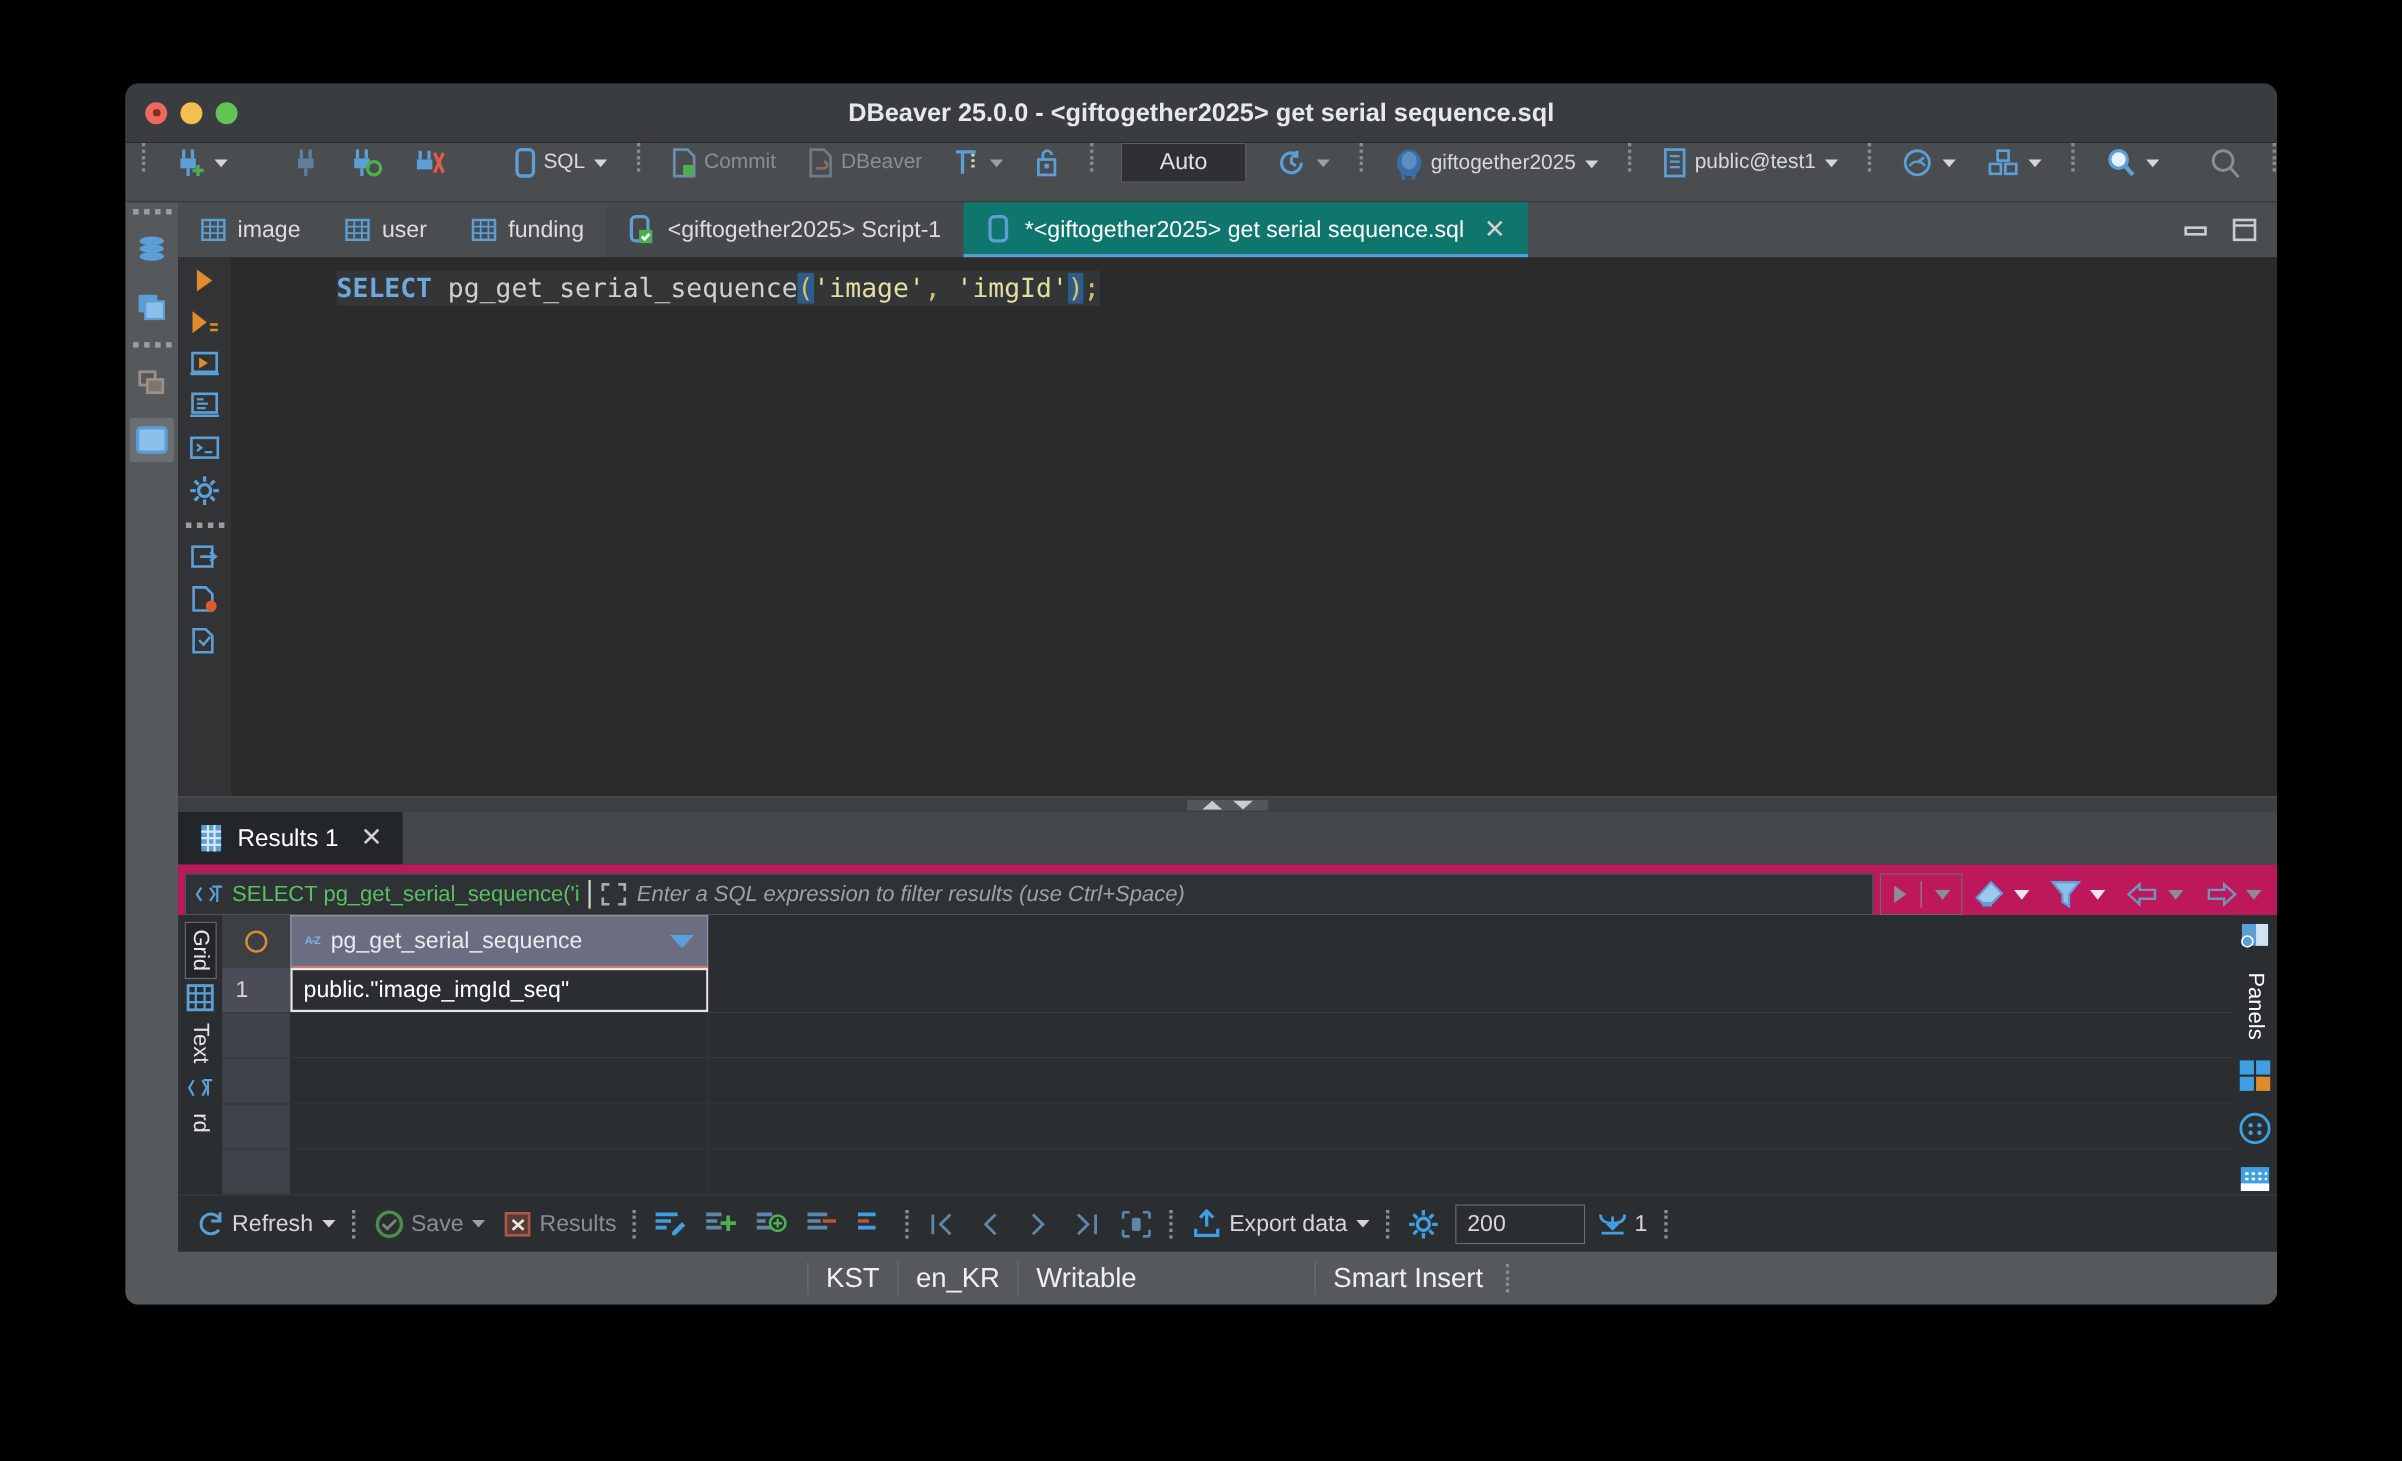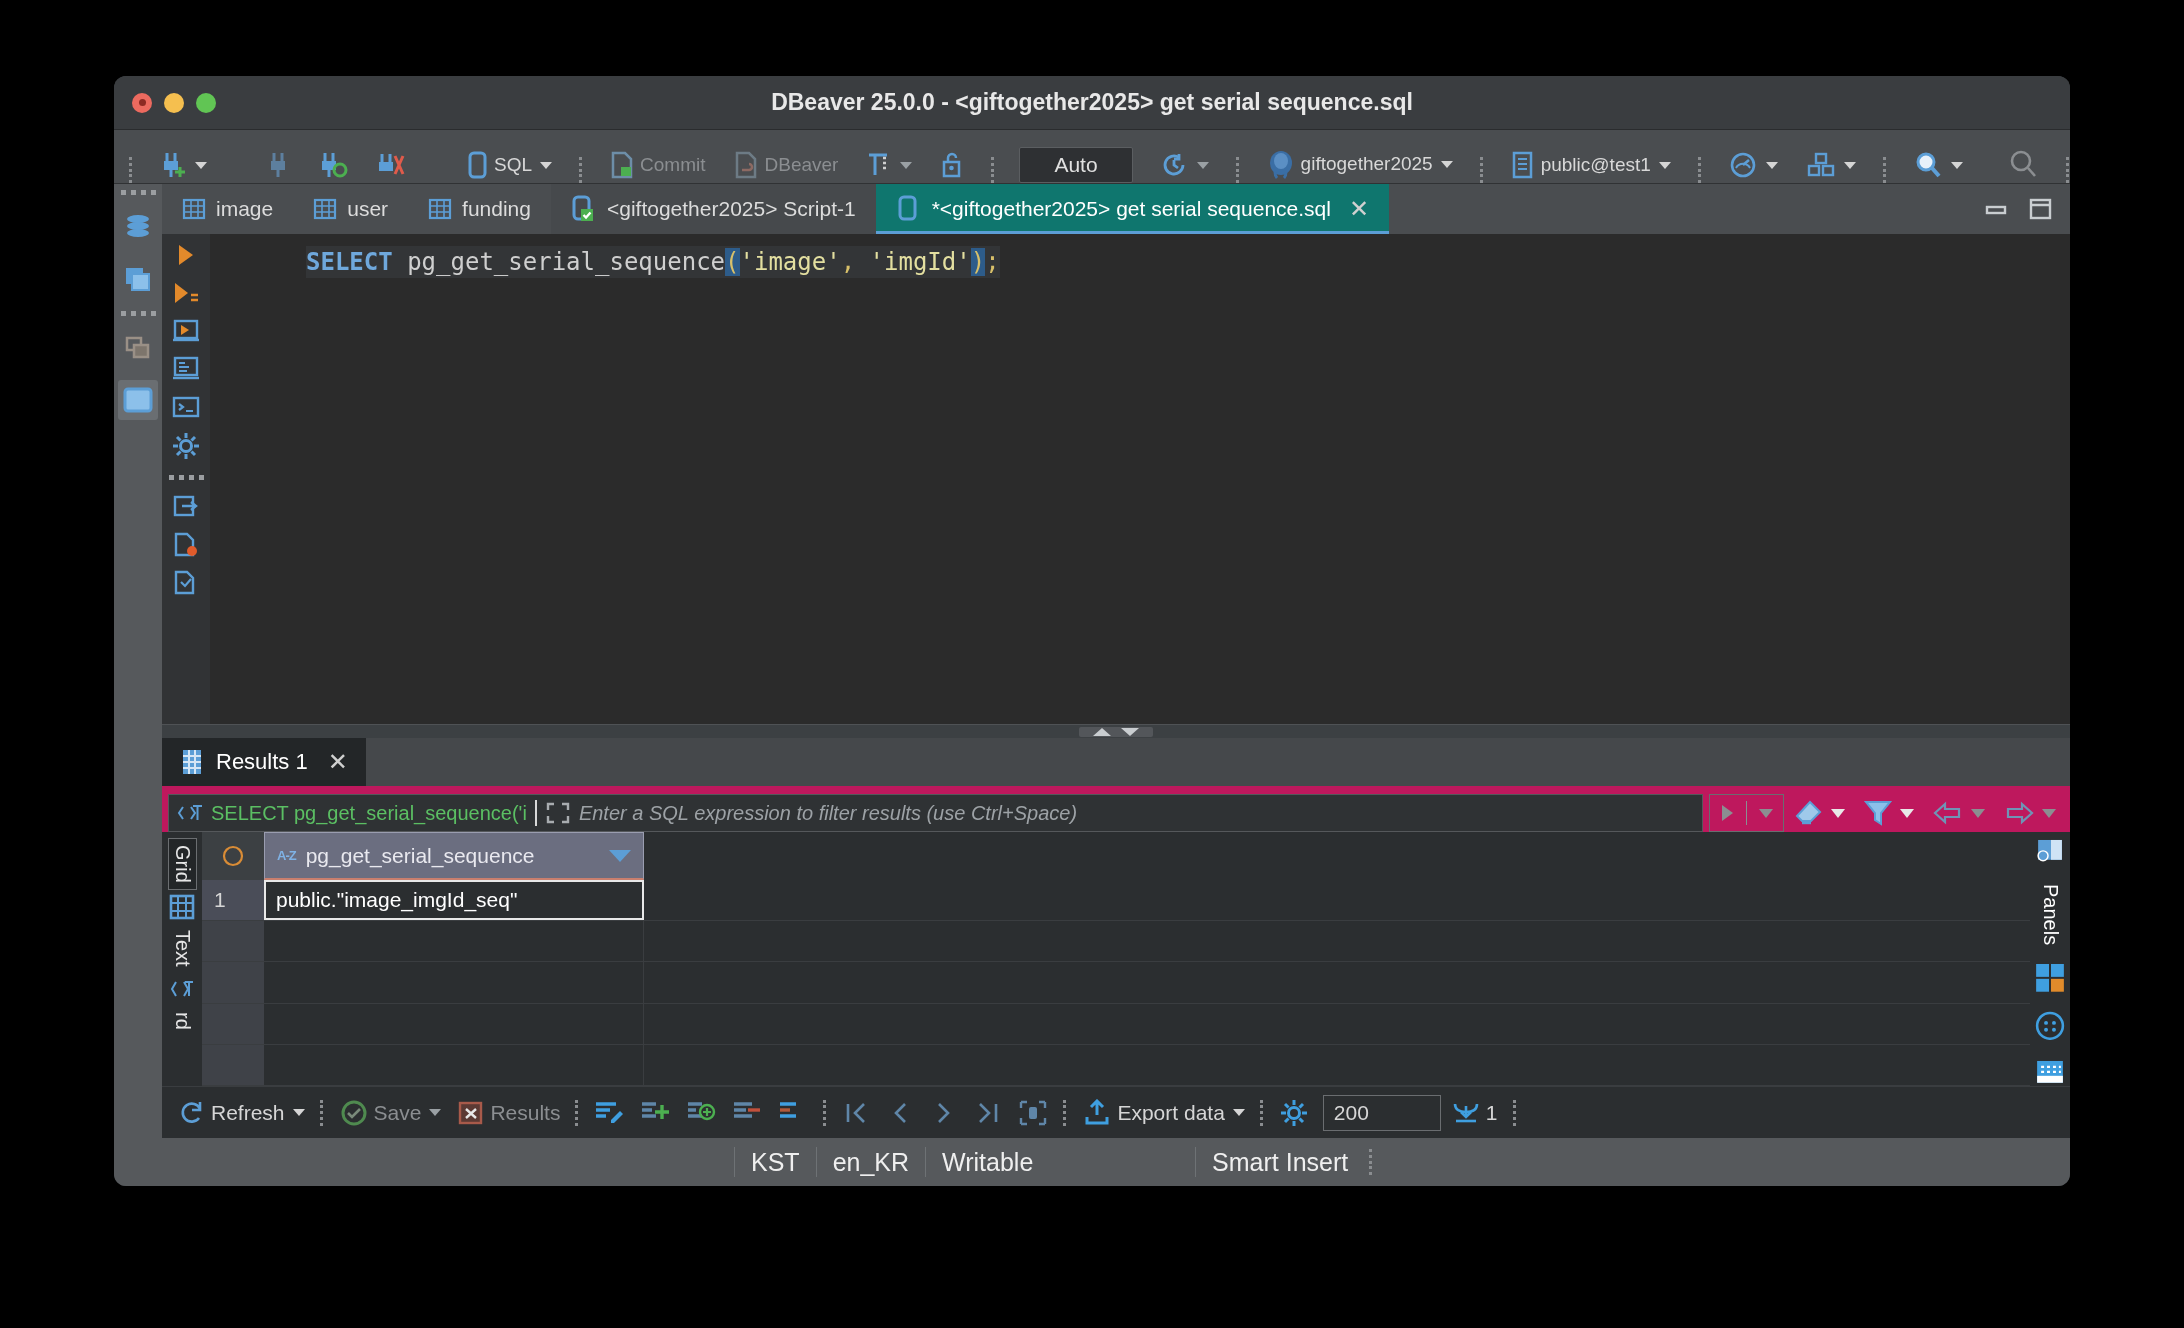--- a/index.html
+++ b/index.html
@@ -37,21 +37,21 @@
   .titlebar-title {
     position: absolute; left: 0; right: 0; text-align: center;
     color: #e8e8e8; font-size: 23px; font-weight: bold;
     pointer-events: none;
   }
 
   
   .toolbar {
     height: 54px; min-height: 54px;
     background: #4a4d50;
-    display: flex; align-items: flex-end;
+    display: flex; align-items: flex-start;
     padding: 0 10px;
     gap: 16px;
     border-bottom: 1px solid #303234;
   }
   .tb-item { display:flex; align-items:center; gap:5px; padding: 3px 6px; color:#d8d8d8; font-size:19px; white-space:nowrap;}
   .tb-item.disabled { color:#8b8e91; }
   .grip { width:4px; height:26px; display:flex; flex-direction:column; justify-content:space-between; margin:0 5px; }
   .grip i { display:block; width:3px; height:3px; background:#8a8d90; }
   .sep { width:1px; height:30px; background:#5d6063; margin:0 8px; }
   .caret { width:0;height:0;border-left:6px solid transparent;border-right:6px solid transparent;border-top:7px solid #d5d5d5; margin-left:3px;}
@@ -163,21 +163,21 @@
   }
   .vtab.active { background:#232628; border:1px solid #6b6e71; }
   .grid-main { flex:1 1 auto; display:flex; flex-direction:column; min-width:0; background:#2b2e30;}
   .grid-header { height:48px; min-height:48px; display:flex; background:#3c4043; }
   .hdr-corner { width:62px; min-width:62px; display:flex;align-items:center;justify-content:center; background:#3c4043;}
   .hdr-cell {
     width:380px; background:#6b6e80; border:1px solid #9a9db0;
     display:flex; align-items:center; gap:10px; padding:0 12px;
     color:#e9e9ef; font-size:21px; border-bottom:2px solid #c97f6e;
   }
-  .az { color:#7fb2e5; font-size:13px; font-weight:bold; letter-spacing:-1px;}
+  .az { color:#7fb2e5; font-size:10px; font-weight:bold; letter-spacing:-1px;}
   .hdr-caret { margin-left:auto; width:0;height:0;border-left:11px solid transparent;border-right:11px solid transparent;border-top:12px solid #5c9ed6;}
   .grid-row { height:46px; display:flex; border-bottom:1px solid #3a3d40; }
   .row-num {
     width:62px; min-width:62px; background:#4a4d58; color:#d6d6d6;
     font-size:21px; display:flex; align-items:center; padding-left:12px;
   }
   .row-num.blank { background:#3f4248; }
   .cell-selected {
     width:380px; background:#2b2e30; border:2px solid #e8e8e8;
     display:flex; align-items:center; padding:0 10px; color:#ffffff; font-size:21px;

